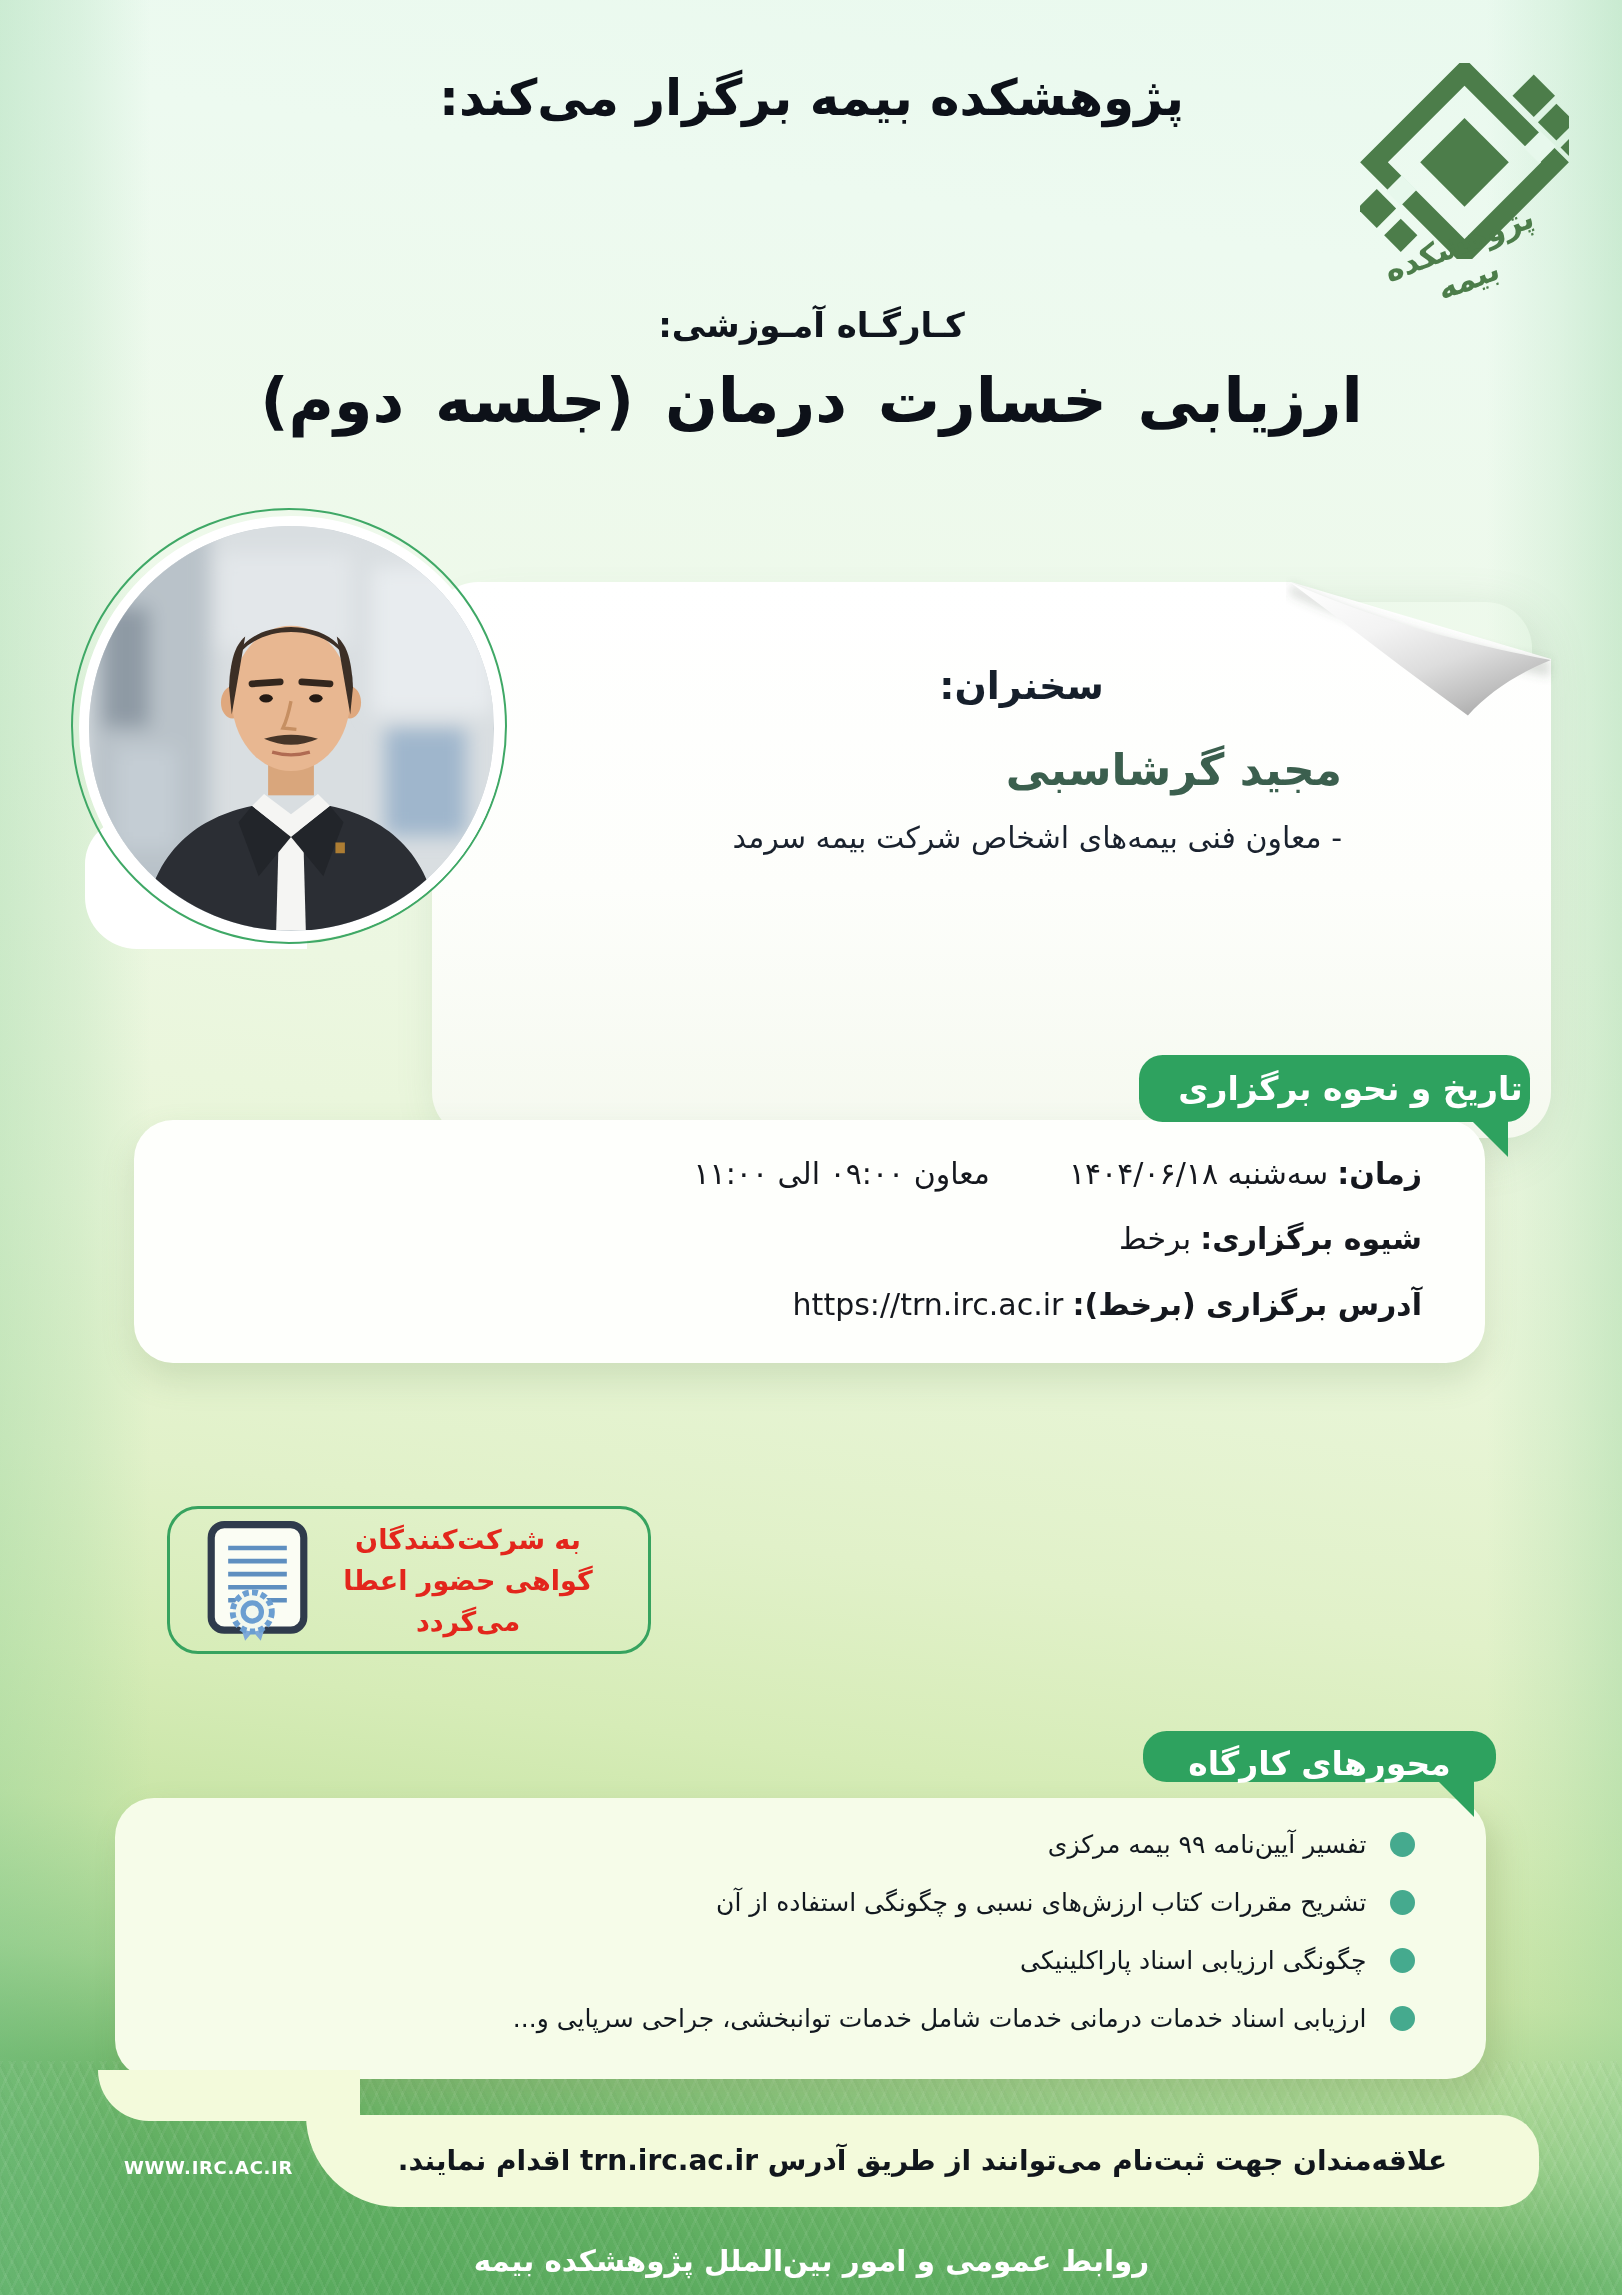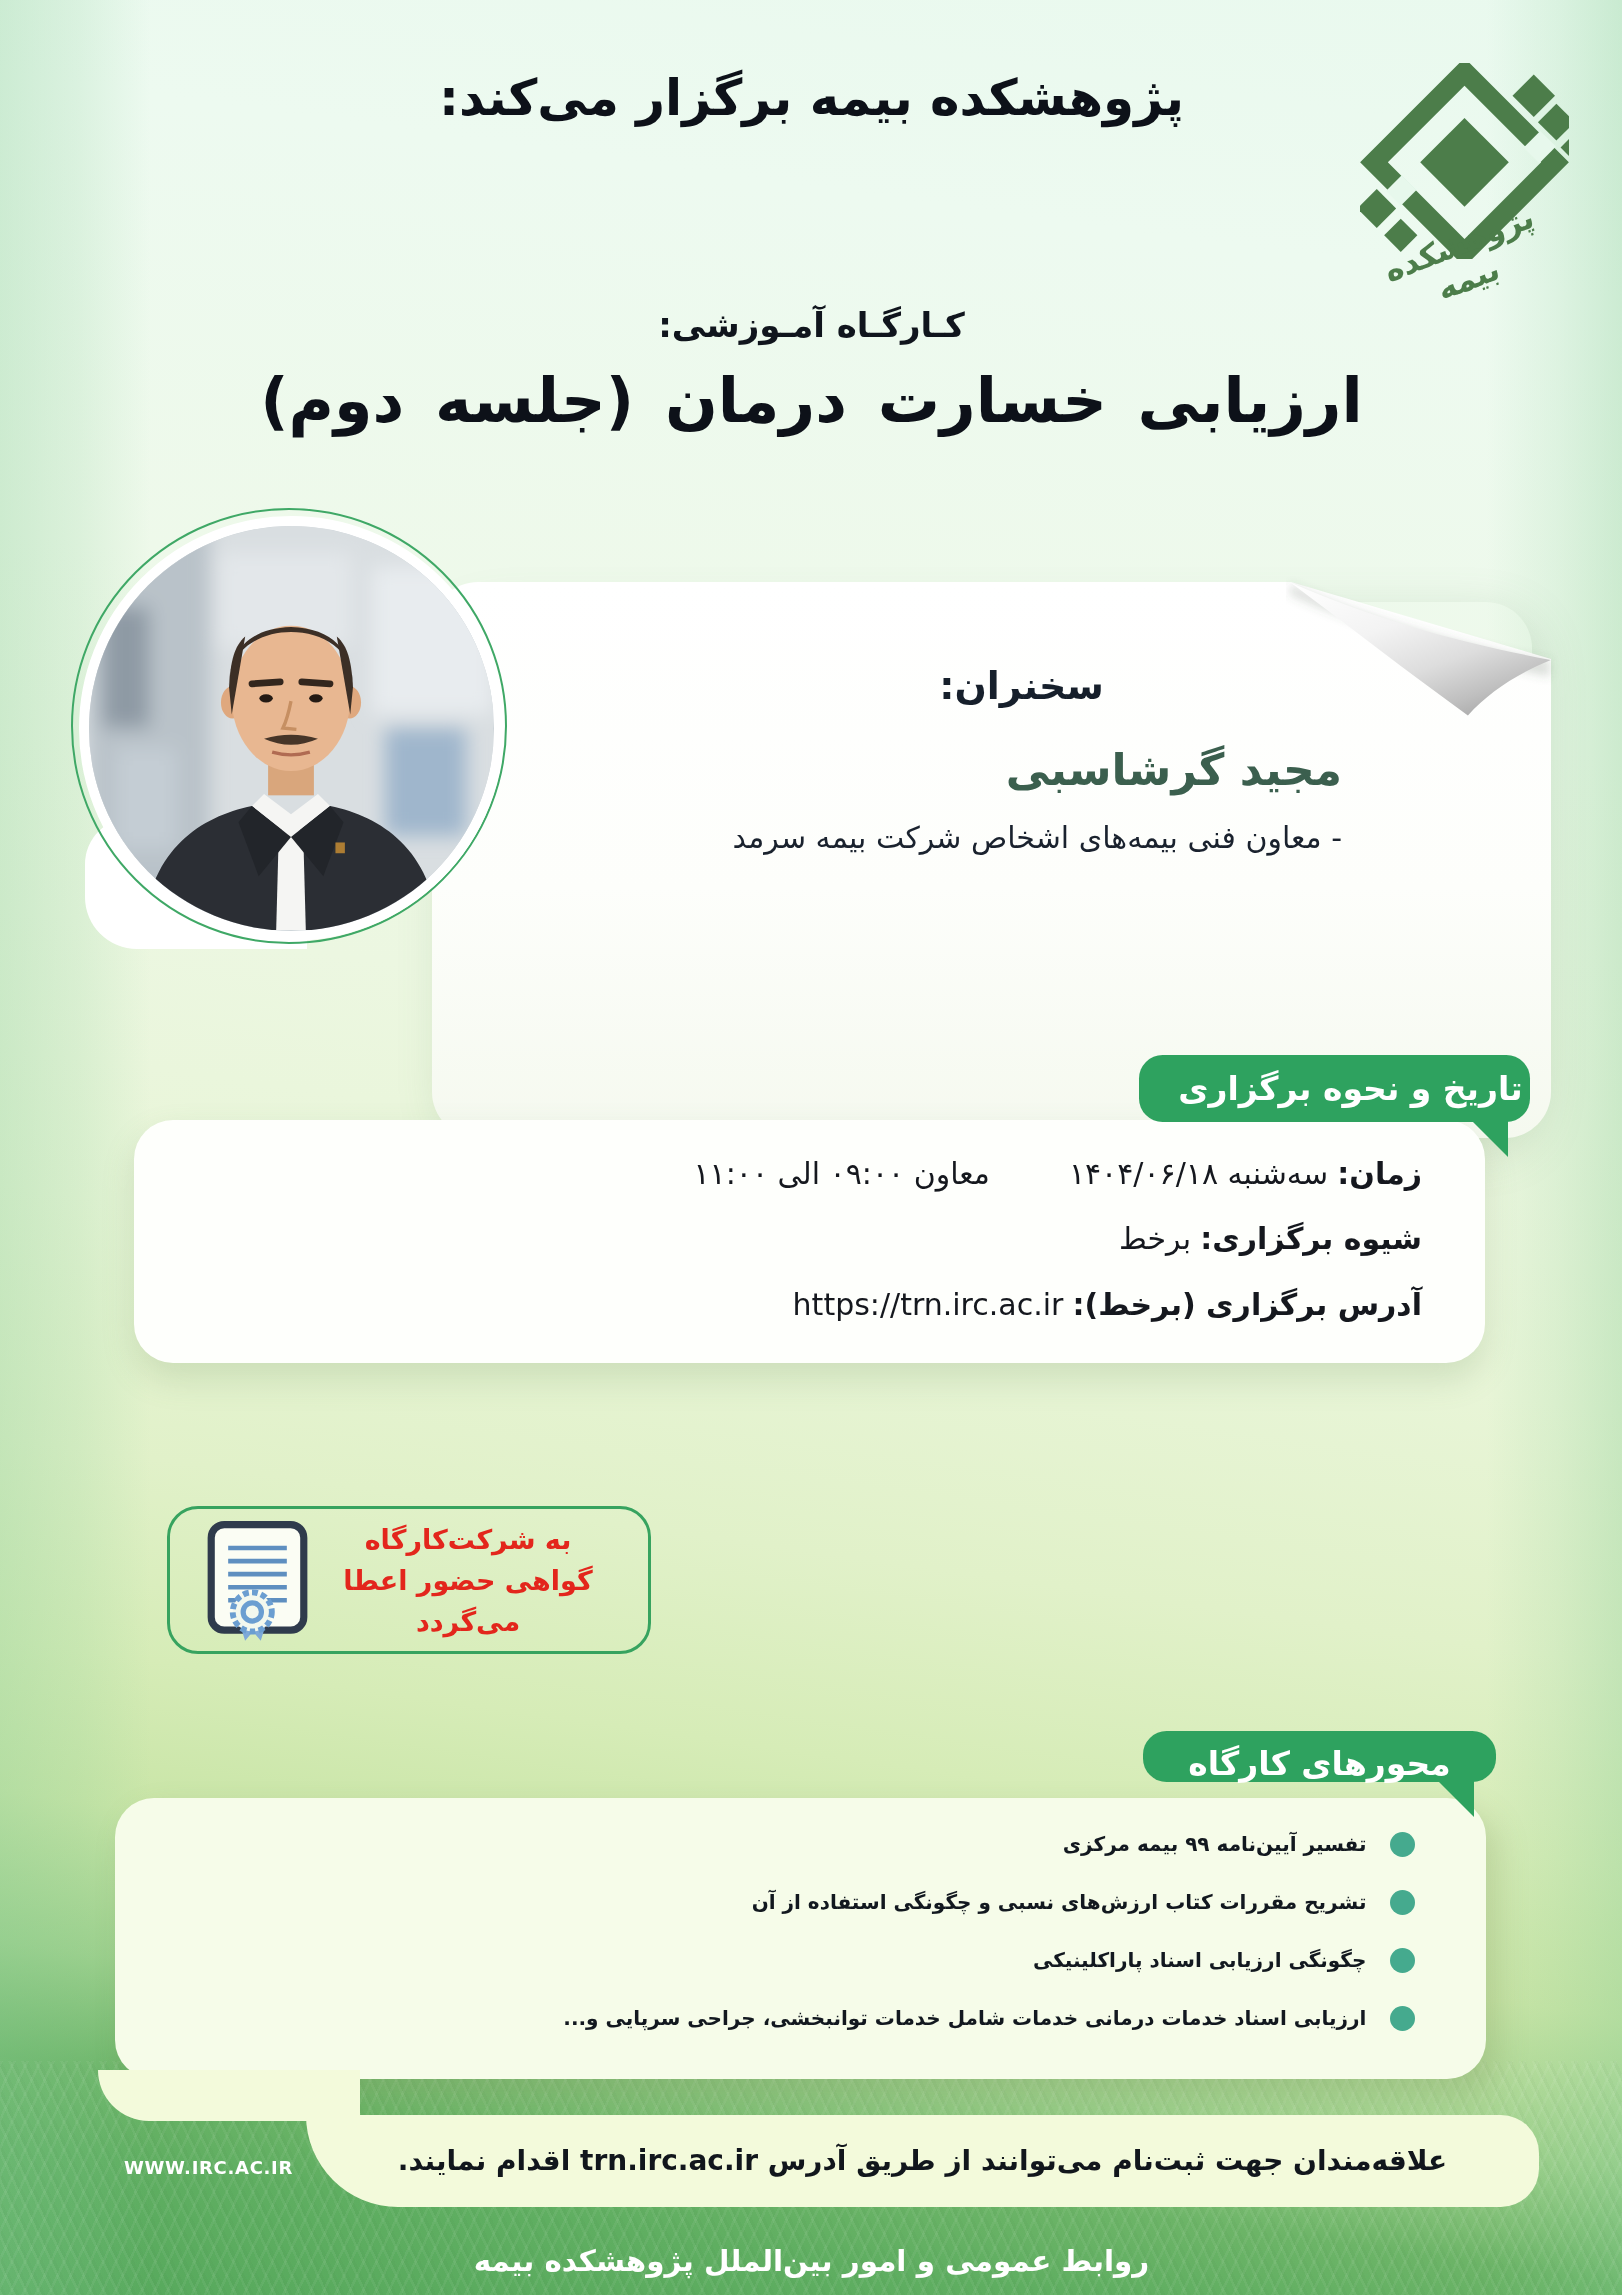--- a/index.html
+++ b/index.html
@@ -86,21 +86,21 @@
   .cert-text{width:288px; text-align:center; font-size:27px; font-weight:800; color:#e3261c; line-height:41px;}
 
   
   .topics-card{
     left:115px; top:1798px; width:1371px; height:281px; background:#f6fce9; border-radius:39px;
     box-shadow:11.8px 14.4px 30px rgba(110,140,80,0.25); z-index:2;
     box-sizing:border-box; padding:26px 71px 0 52px; text-align:right;
   }
   .topic-row{display:flex; align-items:center; margin-bottom:17px; line-height:41px;}
   .topic-bullet{flex:0 0 25px; width:25px; height:25px; border-radius:50%; background:#45aa8e; margin-left:23.6px;}
-  .topic-text{font-size:20px; font-weight:700; color:#12181f;}
+  .topic-text{font-size:25px; font-weight:400; color:#12181f;}
 
   
   .footer-texture{
     left:0; top:2061px; width:1623px; height:234px; z-index:1; pointer-events:none;
     background:
       repeating-linear-gradient(115deg, rgba(255,255,255,0.055) 0 2.6px, transparent 2.6px 11.8px),
       repeating-linear-gradient(65deg, rgba(255,255,255,0.05) 0 2.6px, rgba(40,80,40,0.03) 2.6px 5.9px, transparent 5.9px 11.8px);
   }
   .reg-neck{left:98px; top:2070px; width:262px; height:51px; background:#f3fadb;
     border-radius:0 0 0 62px; z-index:2;}
@@ -222,21 +222,21 @@
     <div class="sched-row">
       <span><span class="lbl">شیوه برگزاری:</span><span>برخط</span></span>
     </div>
     <div class="sched-row">
       <span><span class="lbl">آدرس برگزاری (برخط):</span><span class="url">https://trn.irc.ac.ir</span></span>
     </div>
   </div>
 
   <div class="abs cert-box">
     <div class="cert-text rtl">
-      <div>به شرکت‌کارگاه</div>
+      <div>به شرکت‌کنندگان</div>
       <div>گواهی حضور اعطا می‌گردد</div>
     </div>
     <svg width="103" height="122" viewBox="0 0 158 186">
       <rect x="8" y="8" width="142" height="162" rx="20" fill="#fbfdf4" stroke="#2f3b4c" stroke-width="11"></rect>
       <line x1="34" y1="44" x2="124" y2="44" stroke="#5e8fc0" stroke-width="7"></line>
       <line x1="34" y1="64" x2="124" y2="64" stroke="#5e8fc0" stroke-width="7"></line>
       <line x1="34" y1="84" x2="124" y2="84" stroke="#5e8fc0" stroke-width="7"></line>
       <line x1="34" y1="104" x2="124" y2="104" stroke="#5e8fc0" stroke-width="7"></line>
       <line x1="34" y1="124" x2="124" y2="124" stroke="#5e8fc0" stroke-width="7"></line>
       <path d="M 48,148 L 60,186 L 72,172 L 84,186 L 96,148 Z" fill="#7da9d8"></path>

